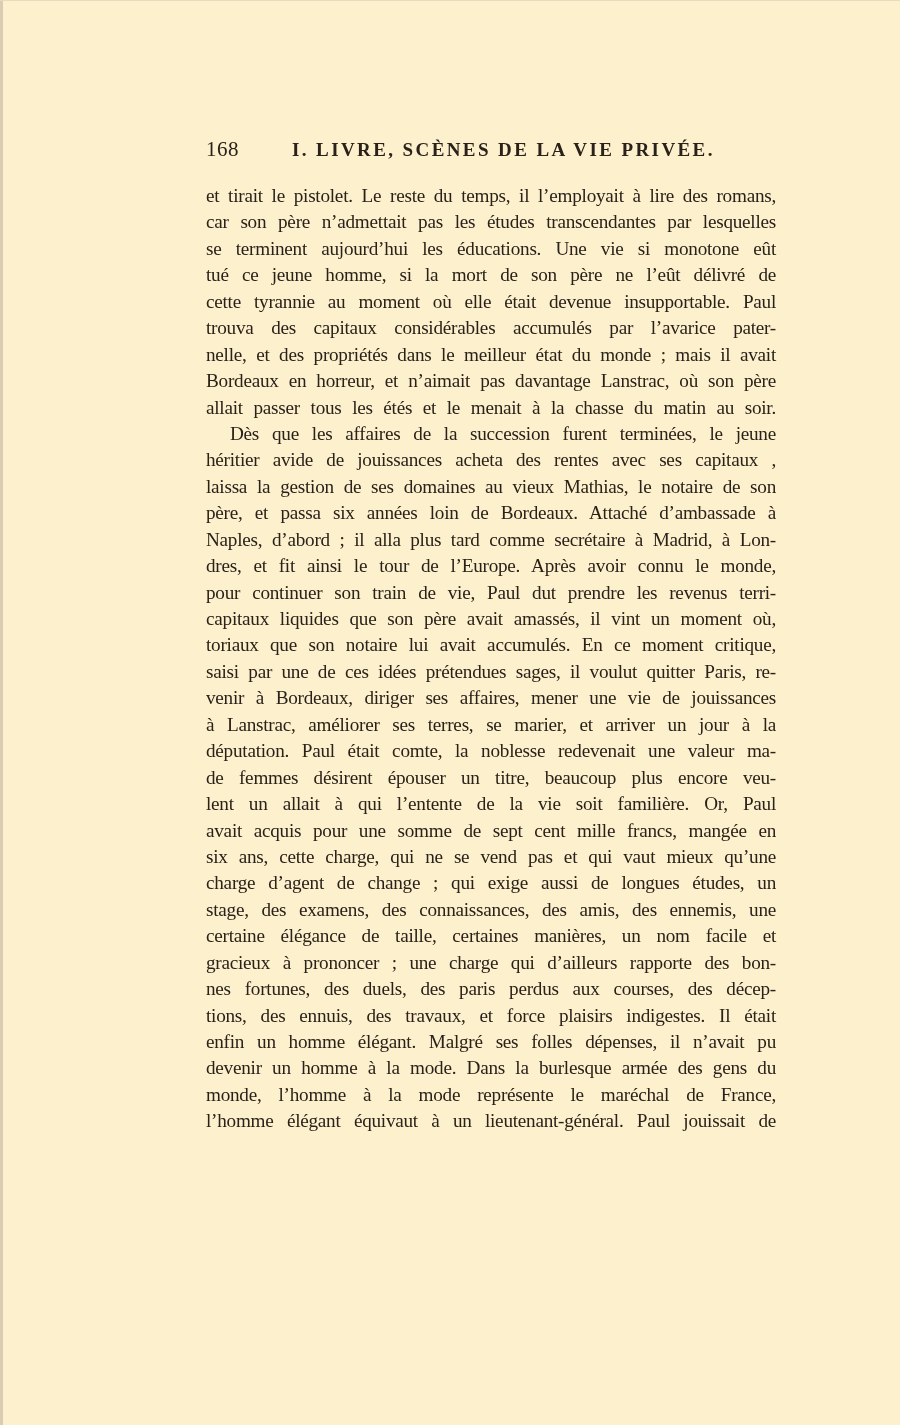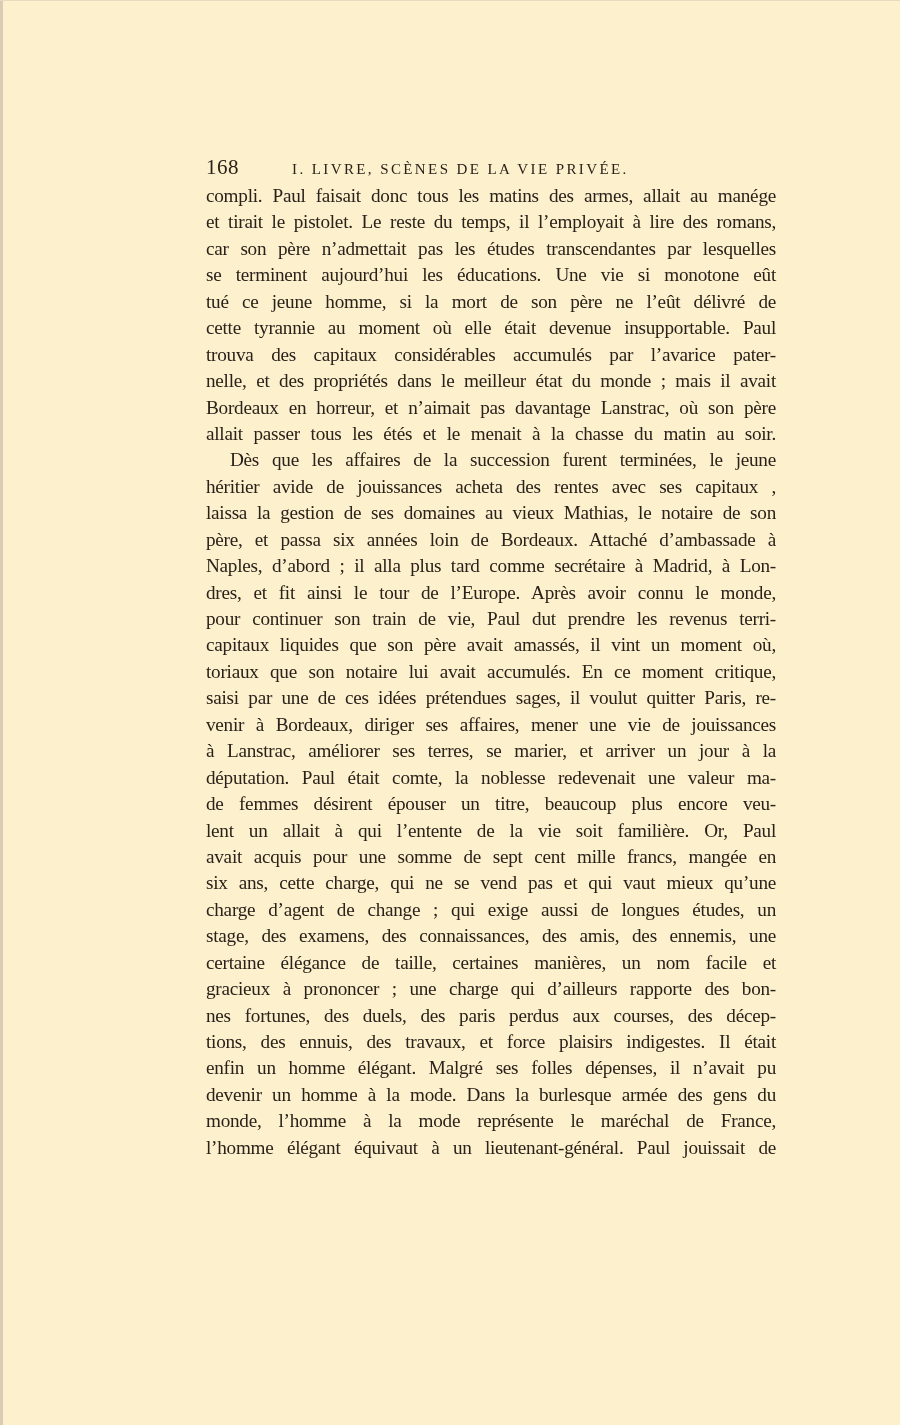--- a/index.html
+++ b/index.html
@@ -23,34 +23,34 @@
     }
     .page-top-edge {
       position: absolute;
       left: 0; top: 0; right: 0;
       height: 1px;
       background: #e6dbbf;
     }
     .running-head {
       position: absolute;
       left: 206px;
-      top: 155px;
+      top: 137px;
       width: 570px;
       height: 26px;
       display: flex;
       align-items: baseline;
     }
     .page-number {
       font-size: 21px;
       letter-spacing: 0.5px;
       width: 86px;
     }
     .running-title {
-      font-size: 15px;
-      font-weight: normal;
+      font-size: 19px;
+      font-weight: bold;
       letter-spacing: 2.4px;
       text-transform: uppercase;
     }
     .text-block {
       position: absolute;
       left: 206px;
       top: 183px;
       width: 570px;
     }
     .line {
@@ -73,21 +73,20 @@
 
 <div class="page-edge"></div>
 <div class="page-top-edge"></div>
 
 <div class="running-head">
   <span class="page-number">168</span>
   <span class="running-title">I. LIVRE, SCÈNES DE LA VIE PRIVÉE.</span>
 </div>
 
 <div class="text-block">
-  <span class="line">compli. Paul faisait donc tous les matins des armes, allait au manége</span>
   <span class="line">et tirait le pistolet. Le reste du temps, il l’employait à lire des romans,</span>
   <span class="line">car son père n’admettait pas les études transcendantes par lesquelles</span>
   <span class="line">se terminent aujourd’hui les éducations. Une vie si monotone eût</span>
   <span class="line">tué ce jeune homme, si la mort de son père ne l’eût délivré de</span>
   <span class="line">cette tyrannie au moment où elle était devenue insupportable. Paul</span>
   <span class="line">trouva des capitaux considérables accumulés par l’avarice pater-</span>
   <span class="line">nelle, et des propriétés dans le meilleur état du monde ; mais il avait</span>
   <span class="line">Bordeaux en horreur, et n’aimait pas davantage Lanstrac, où son père</span>
   <span class="line">allait passer tous les étés et le menait à la chasse du matin au soir.</span>
   <span class="line indent">Dès que les affaires de la succession furent terminées, le jeune</span>

